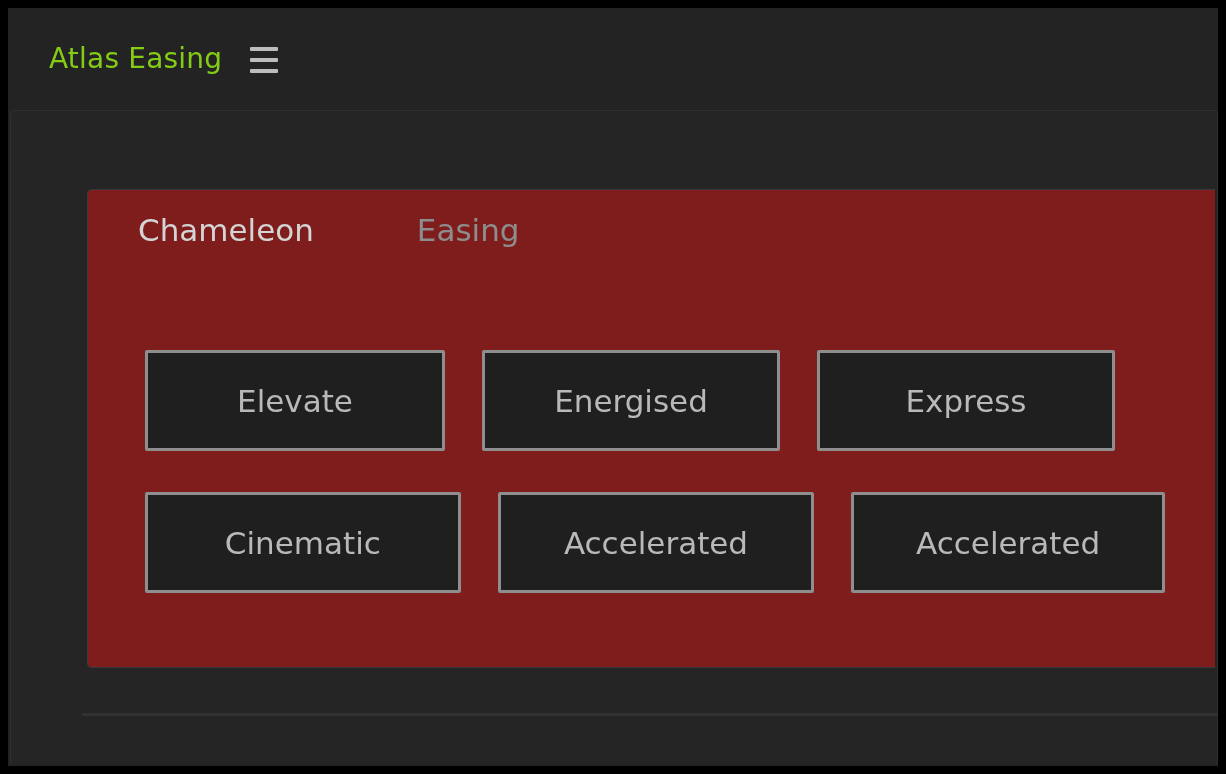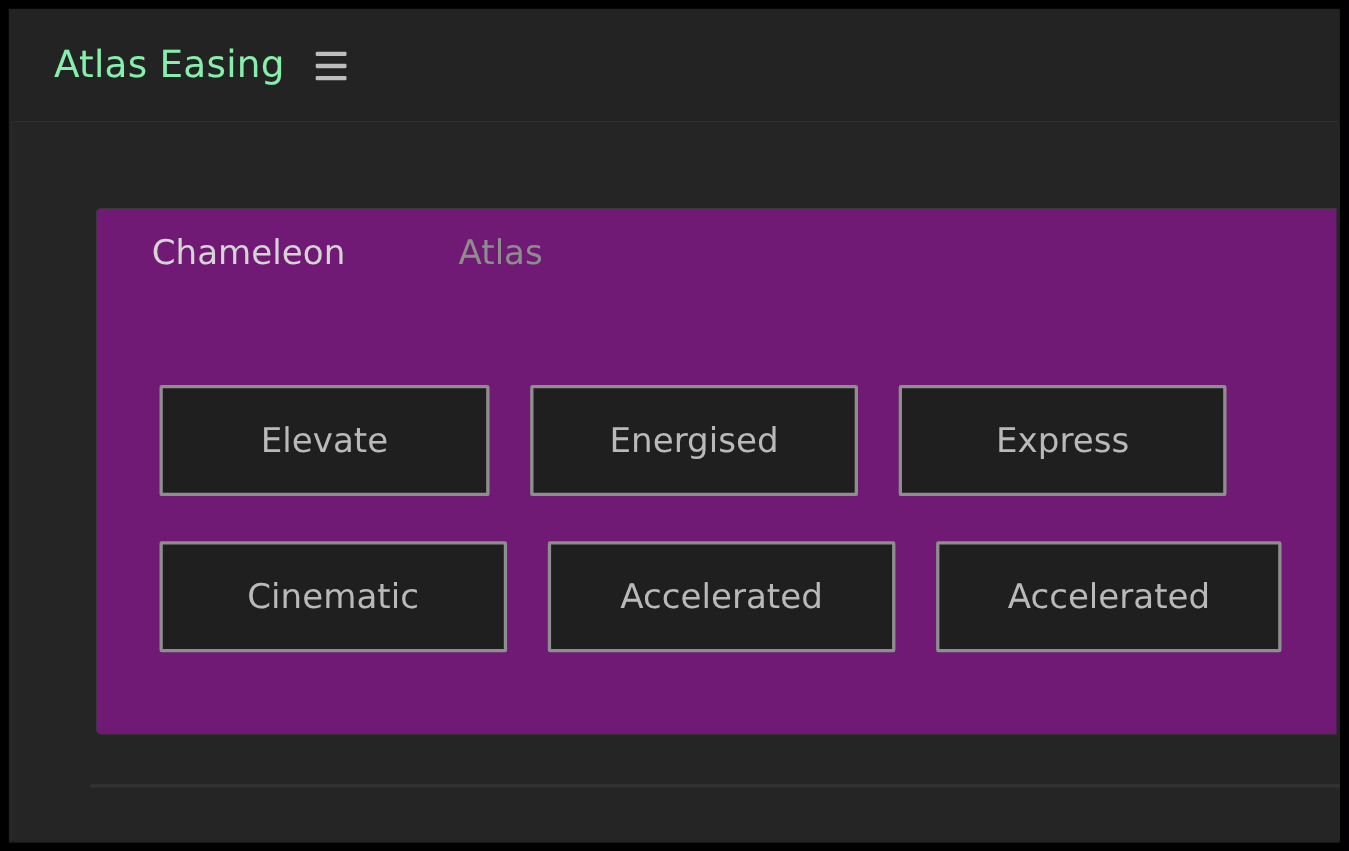--- a/index.html
+++ b/index.html
@@ -43,23 +43,23 @@
     left: 0;
     top: 0;
     width: 1210px;
     height: 102px;
     background: #232323;
     display: flex;
     align-items: center;
   }
   .header-title {
     margin-left: 41px;
-    font-size: 34px;
+    font-size: 28px;
     font-weight: 400;
-    color: #86efac;
+    color: #84cc16;
     letter-spacing: 0.2px;
     line-height: 1;
     white-space: nowrap;
   }
   .menu-button {
     margin-left: 28px;
     width: 34px;
     height: 36px;
     display: flex;
     flex-direction: column;
@@ -89,21 +89,21 @@
     box-sizing: border-box;
   }
 
   
   .panel {
     position: absolute;
     left: 76px;
     top: 78px;
     width: 1128px;
     height: 479px;
-    background: #701a75;
+    background: #7f1d1d;
     border: 1px solid #3a3a3a;
     border-right: none;
     border-radius: 5px 0 0 5px;
     box-sizing: border-box;
   }
 
   
   .tab-bar {
     position: absolute;
     left: 50px;
@@ -198,21 +198,21 @@
     <div class="content-container">
 
       <div class="panel">
 
         <div class="tab-bar">
           <div class="tab active">
             <span>Chameleon</span>
             
           </div>
           <div class="tab">
-            <span>Atlas</span>
+            <span>Easing</span>
             
           </div>
         </div>
 
         <div class="button-grid">
 
           <div class="button-row row1">
             <div class="ease-button w-elevate">Elevate</div>
             <div class="ease-button w-energised">Energised</div>
             <div class="ease-button w-express">Express</div>

